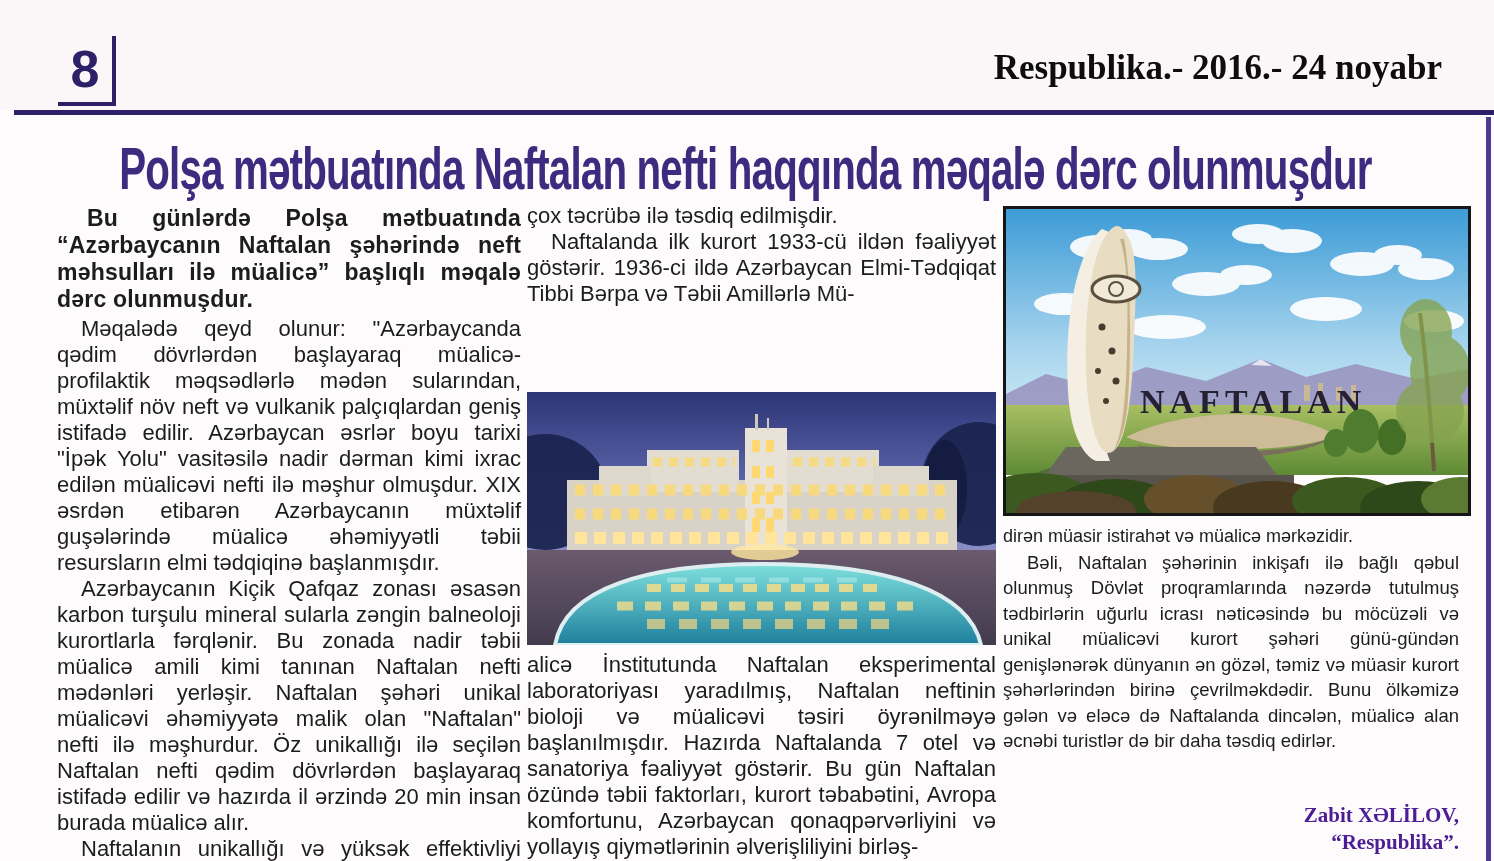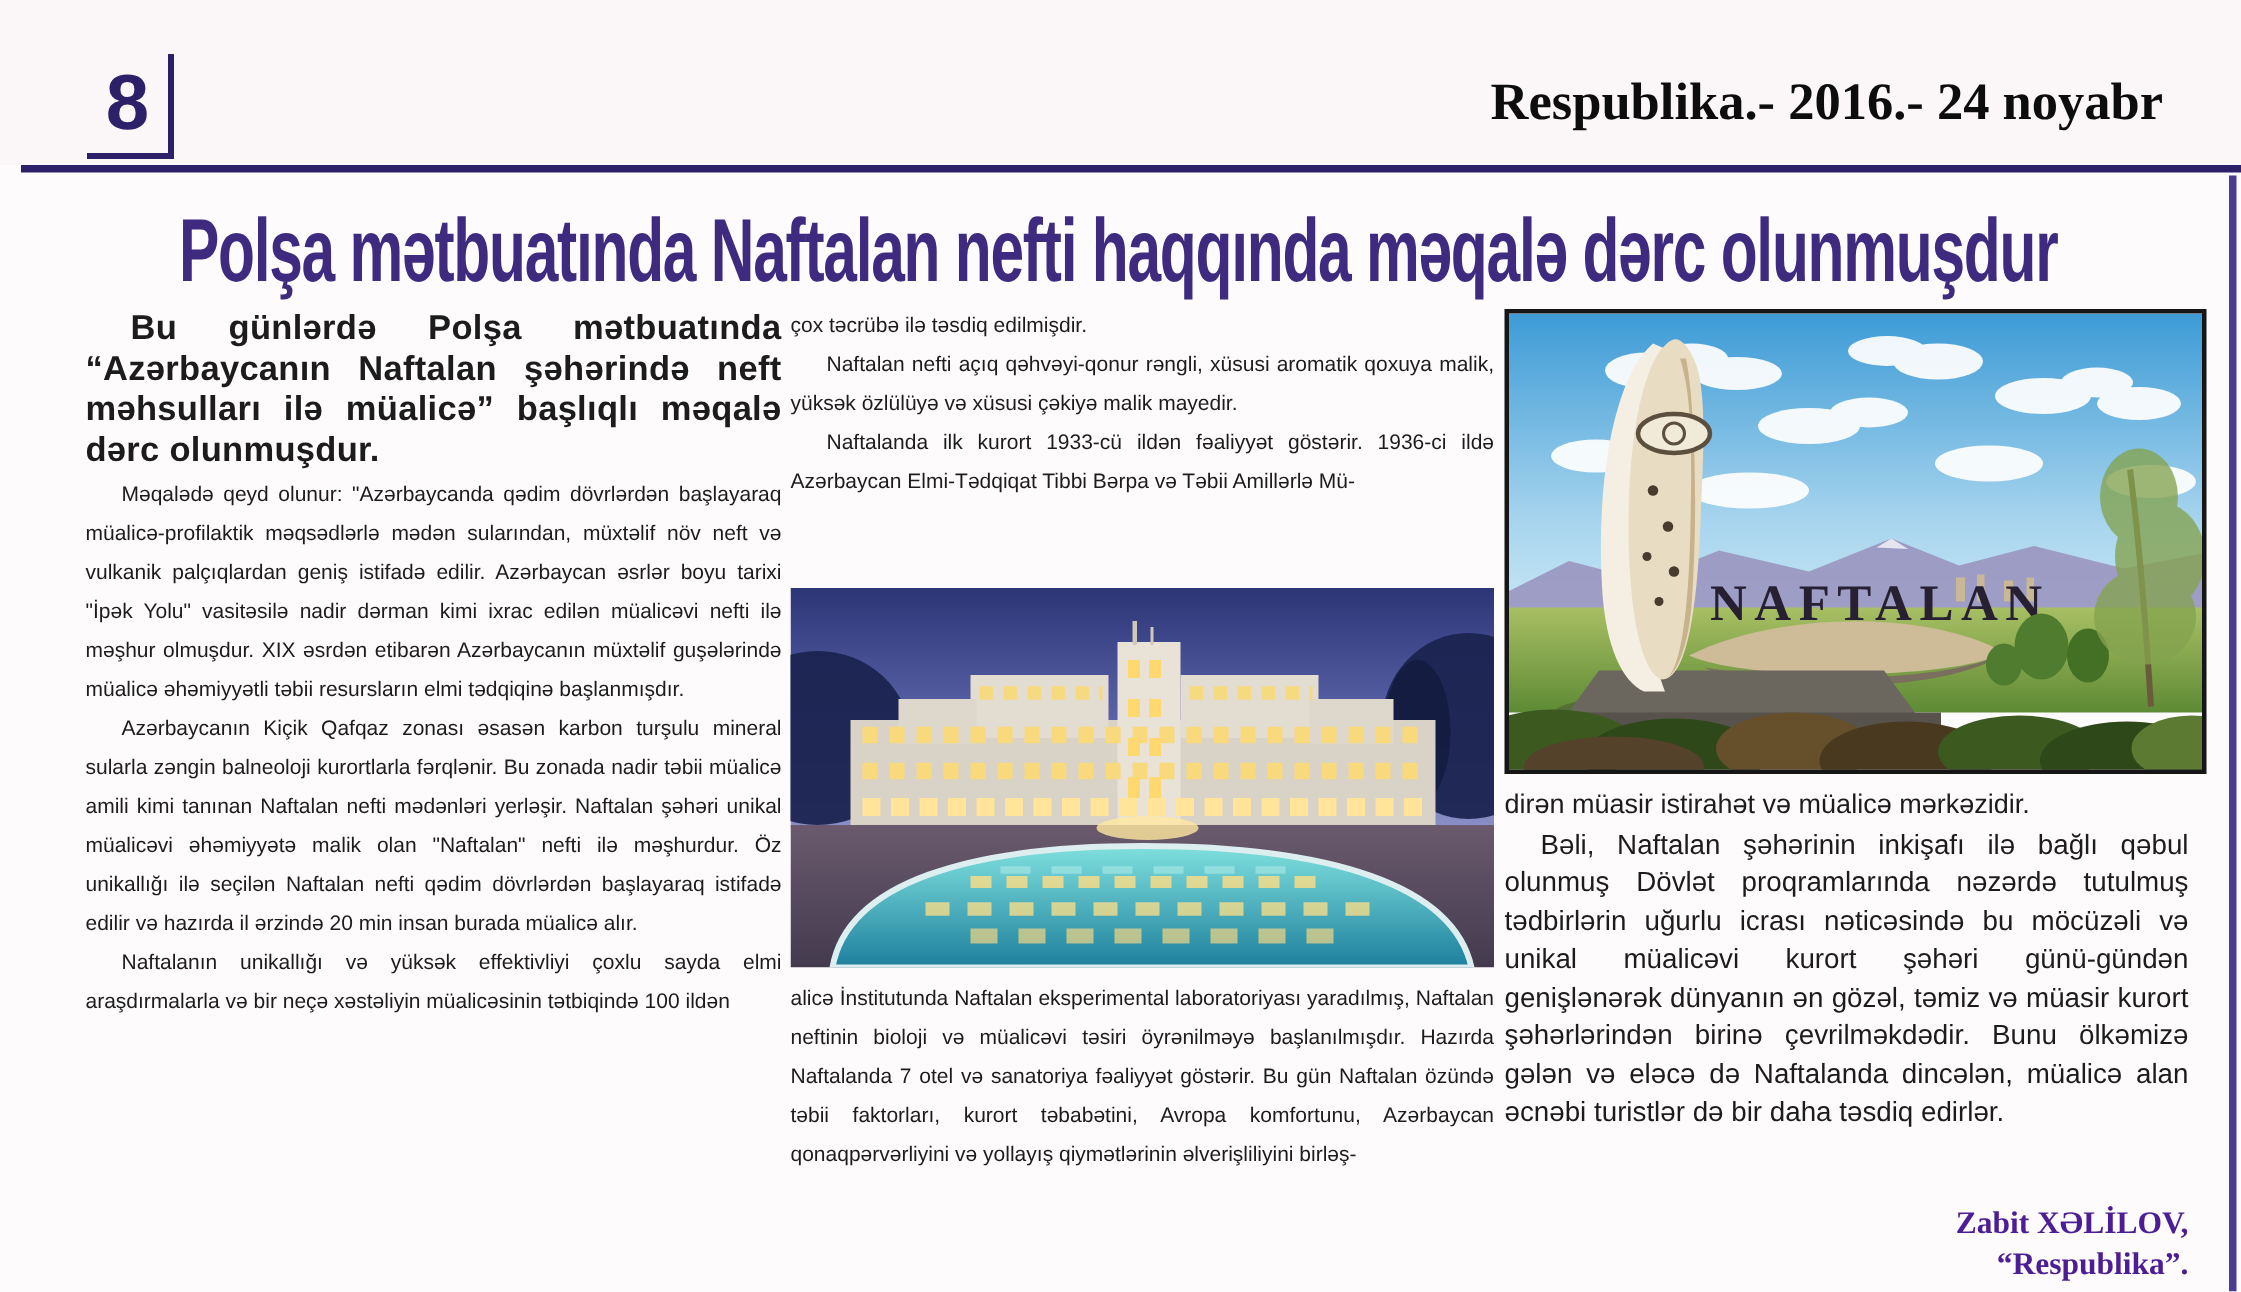--- a/index.html
+++ b/index.html
@@ -12,21 +12,21 @@
   .pagenum{font-size:52px;font-weight:bold;color:#2c2168;line-height:1;
        font-family:"Liberation Sans",sans-serif;}
   .masthead{position:absolute;right:52px;top:48px;font-family:"Liberation Serif",serif;
        font-weight:bold;font-size:35px;color:#0d0d0d;white-space:nowrap;}
   .hrule{position:absolute;left:14px;top:110px;width:1480px;height:5px;background:#2c2168;}
   .vbar{position:absolute;left:1486px;top:117px;width:5px;height:744px;background:#4b3c92;}
   .headline-wrap{position:absolute;left:0;top:134px;width:1336px;text-align:center;}
   .headline{display:inline-block;white-space:nowrap;font-weight:bold;font-size:48px;
        color:#3e2b80;letter-spacing:-1px;transform:scale(0.84,1.24);transform-origin:center top;}
   .col{position:absolute;}
-  .p{margin:0;text-align:justify;font-size:14px;line-height:26px;color:#1c1c1c;}
+  .p{margin:0;text-align:justify;font-size:22px;line-height:26px;color:#1c1c1c;}
   .ind{text-indent:24px;}
   .lead{font-weight:bold;font-size:23px;line-height:27px;letter-spacing:.2px;
        text-indent:30px;margin-bottom:3px;}
   .photo{position:absolute;display:block;}
   .photo svg{display:block;width:100%;height:100%;}
   .photo-border{outline:3px solid #161616;}
   .byline{position:absolute;left:1003px;top:802px;width:456px;text-align:right;
        font-family:"Liberation Serif",serif;font-weight:bold;font-size:21px;
        line-height:27px;color:#4c1d95;}
 </style>
@@ -50,21 +50,20 @@
 
 <div class="col" style="left:57px;top:205px;width:464px;">
   <p class="p lead">Bu günlərdə Polşa mətbuatında “Azərbaycanın Naftalan şəhərində neft məhsulları ilə müalicə” başlıqlı məqalə dərc olunmuşdur.</p>
   <p class="p ind">Məqalədə qeyd olunur: "Azərbaycanda qədim dövrlərdən başlayaraq müalicə-profilaktik məqsədlərlə mədən sularından, müxtəlif növ neft və vulkanik palçıqlardan geniş istifadə edilir. Azərbaycan əsrlər boyu tarixi "İpək Yolu" vasitəsilə nadir dərman kimi ixrac edilən müalicəvi nefti ilə məşhur olmuşdur. XIX əsrdən etibarən Azərbaycanın müxtəlif guşələrində müalicə əhəmiyyətli təbii resursların elmi tədqiqinə başlanmışdır.</p>
   <p class="p ind">Azərbaycanın Kiçik Qafqaz zonası əsasən karbon turşulu mineral sularla zəngin balneoloji kurortlarla fərqlənir. Bu zonada nadir təbii müalicə amili kimi tanınan Naftalan nefti mədənləri yerləşir. Naftalan şəhəri unikal müalicəvi əhəmiyyətə malik olan "Naftalan" nefti ilə məşhurdur. Öz unikallığı ilə seçilən Naftalan nefti qədim dövrlərdən başlayaraq istifadə edilir və hazırda il ərzində 20 min insan burada müalicə alır.</p>
   <p class="p ind">Naftalanın unikallığı və yüksək effektivliyi çoxlu sayda elmi araşdırmalarla və bir neçə xəstəliyin müalicəsinin tətbiqində 100 ildən</p>
 </div>
 
 <div class="col" style="left:527px;top:203px;width:469px;">
   <p class="p">çox təcrübə ilə təsdiq edilmişdir.</p>
-  <p class="p ind">Naftalan nefti açıq qəhvəyi-qonur rəngli, xüsusi aromatik qoxuya malik, yüksək özlülüyə və xüsusi çəkiyə malik mayedir.</p>
   <p class="p ind">Naftalanda ilk kurort 1933-cü ildən fəaliyyət göstərir. 1936-ci ildə Azərbaycan Elmi-Tədqiqat Tibbi Bərpa və Təbii Amillərlə Mü-</p>
 </div>
 
 <div class="photo" style="left:527px;top:392px;width:469px;height:253px;">
   <svg viewBox="0 0 469 253" preserveAspectRatio="none">
     <defs>
       <linearGradient id="sky1" x1="0" y1="0" x2="0" y2="1">
         <stop offset="0" stop-color="#2c3576"></stop>
           <stop offset="0.55" stop-color="#5b63a8"></stop>
           <stop offset="1" stop-color="#8b8fc6"></stop>

